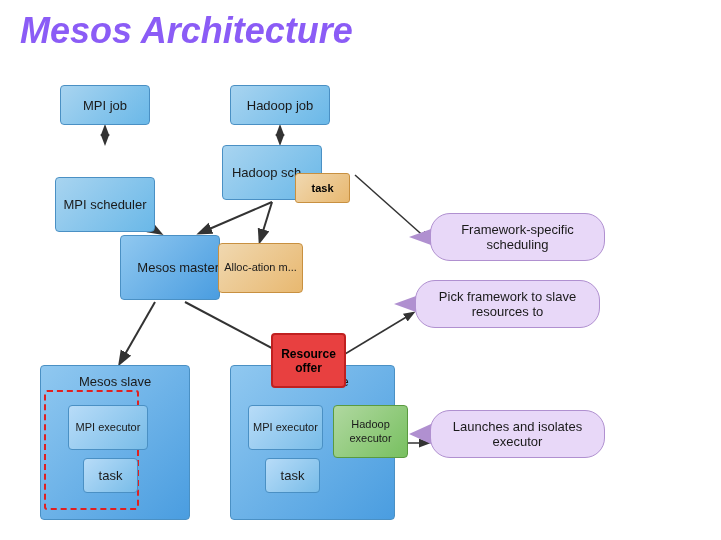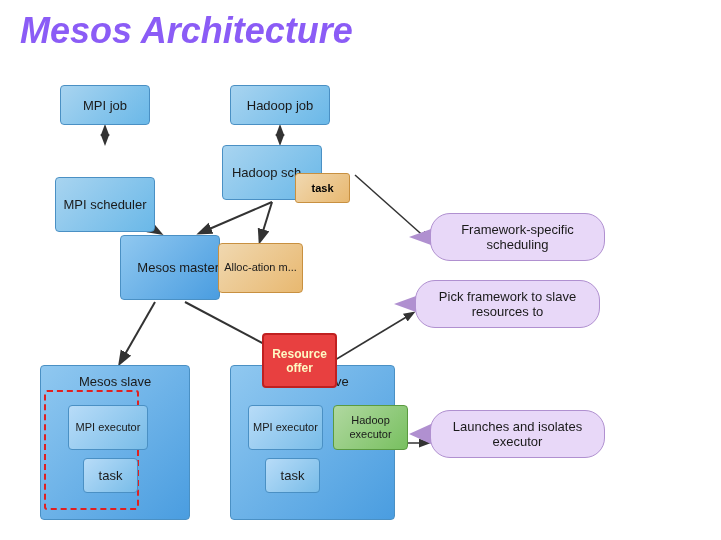--- a/index.html
+++ b/index.html
@@ -90,52 +90,52 @@
       background: linear-gradient(135deg, #b8dcf8 0%, #78bce8 100%);
     }
 
     .box-mpi-executor-right {
       left: 248px; top: 340px;
       width: 75px; height: 45px;
       background: linear-gradient(135deg, #b8dcf8 0%, #78bce8 100%);
     }
     .box-hadoop-executor-right {
       left: 333px; top: 340px;
-      width: 75px; height: 45px;
+      width: 75px; height: 53px;
       background: linear-gradient(135deg, #b0d8a0 0%, #78c060 100%);
       border-color: #5a9a40;
     }
     .box-task-right {
       left: 265px; top: 393px;
       width: 55px; height: 35px;
       background: linear-gradient(135deg, #b8dcf8 0%, #78bce8 100%);
     }
 
     
     .box-allocation {
       left: 218px; top: 178px;
       width: 85px; height: 50px;
       background: linear-gradient(135deg, #f0d8b0 0%, #e8b870 100%);
       border-color: #c89040;
       font-size: 11px;
     }
 
     
     .box-resource-offer {
-      left: 262px; top: 268px;
+      left: 271px; top: 268px;
       width: 75px; height: 55px;
       background: #e84040;
       border: 2px solid #c02020;
       border-radius: 4px;
       position: absolute;
       display: flex;
       align-items: center;
       justify-content: center;
       text-align: center;
-      color: #fef9c3;
+      color: #000000;
       font-size: 12px;
       font-weight: bold;
       z-index: 10;
     }
 
     
     .box-hadoop-task {
       left: 295px; top: 108px;
       width: 55px; height: 30px;
       background: linear-gradient(135deg, #f0d8b0 0%, #e8b870 100%);

